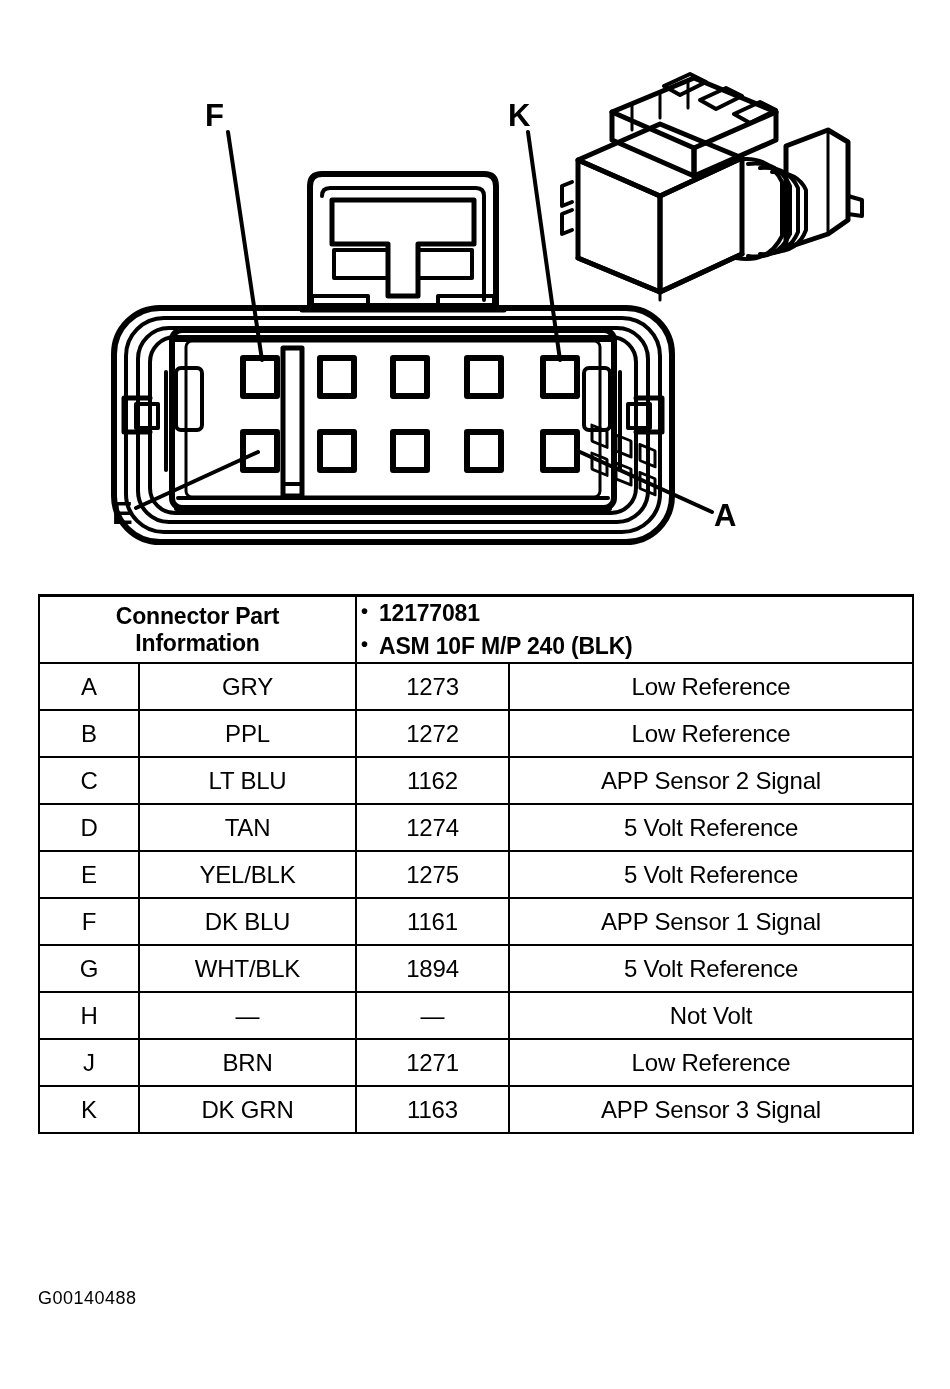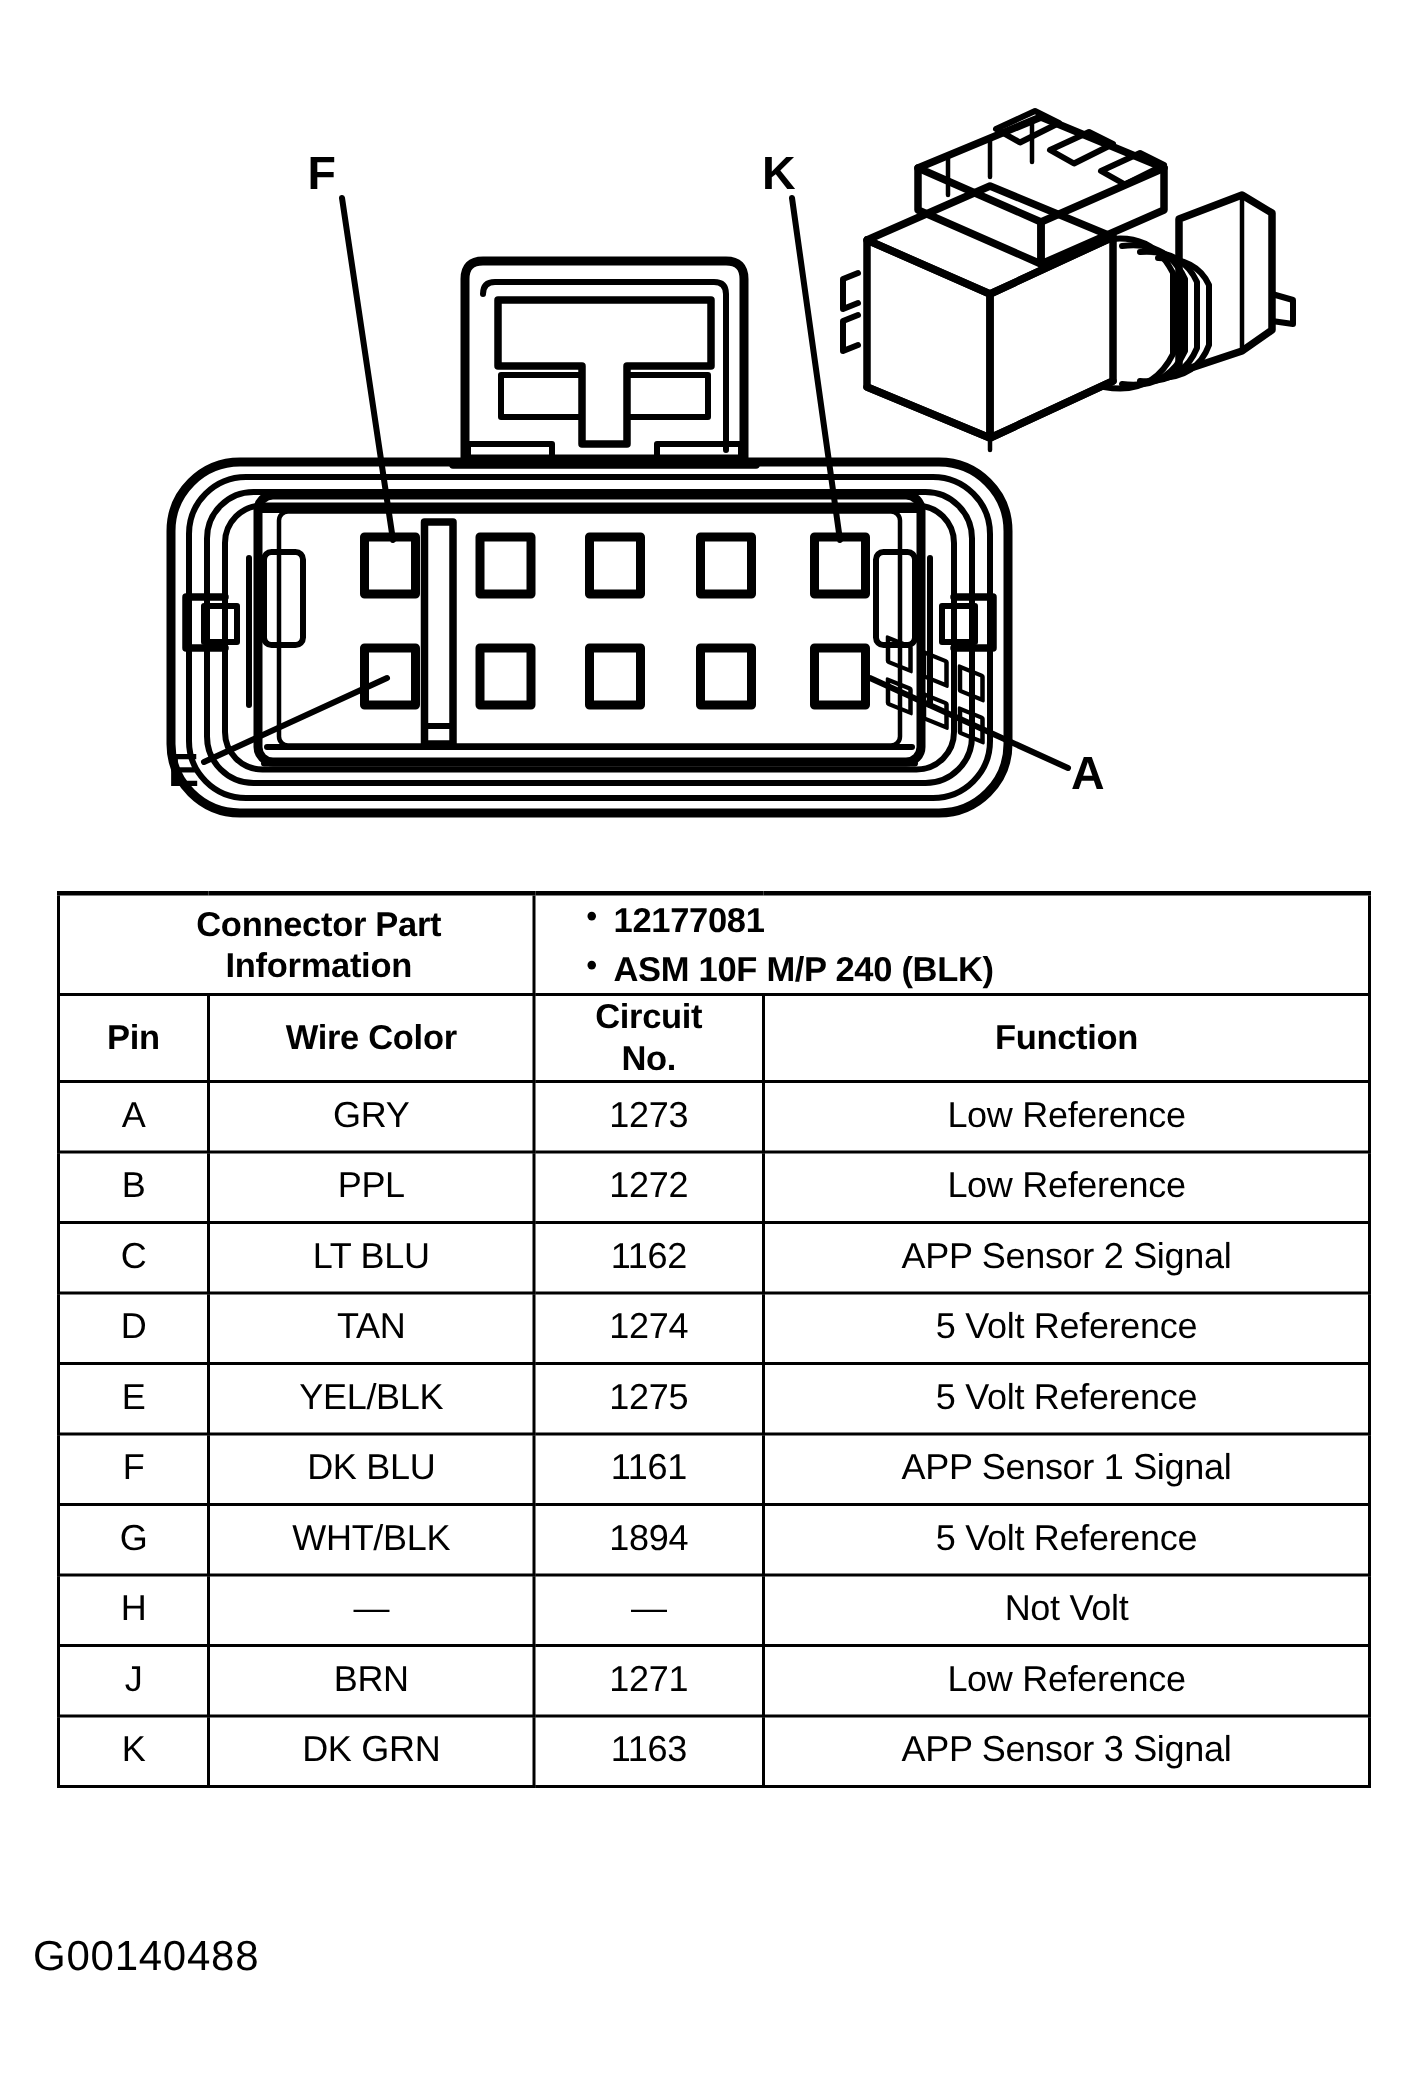--- a/index.html
+++ b/index.html
@@ -55,21 +55,21 @@
     width: 874px;
     border-collapse: collapse;
     table-layout: fixed;
     background: #fff;
   }
   .pinout-table td {
     border: 2px solid #000;
     padding: 0;
     vertical-align: middle;
   }
-  .pinout-table .outer-top td { border-top-width: 3px; padding-left: 30px; }
+  .pinout-table .outer-top td { border-top-width: 3px; }
 
   .cpi-cell {
     text-align: center;
     font-weight: bold;
     font-size: 23px;
     line-height: 1.18;
     padding: 12px 4px 14px 4px;
     letter-spacing: -0.2px;
   }
   .part-cell {
@@ -118,24 +118,24 @@
     font-weight: normal;
     letter-spacing: -0.2px;
   }
   .c-pin      { text-align: center; }
   .c-wire     { text-align: center; }
   .c-circuit  { text-align: center; }
   .c-function { text-align: center; padding-left: 9px; }
 
   .fig-id {
     position: absolute;
-    left: 22px;
+    left: 38px;
     top: 1288px;
     font-family: "Liberation Sans", sans-serif;
-    font-size: 28px;
+    font-size: 18px;
     font-weight: normal;
     letter-spacing: 0.5px;
     color: #000;
   }
 </style>
 </head>
 <body>
 
 <div id="figure-root">
 
@@ -297,29 +297,20 @@
             <span class="bullet">•</span>
             <span>12177081</span>
           </div>
           <div class="part-line">
             <span class="bullet">•</span>
             <span>ASM 10F M/P 240 (BLK)</span>
           </div>
         </td>
       </tr>
 
-      <tr class="head-row">
-        <td class="head-pin">Pin</td>
-        <td class="head-wire">Wire Color</td>
-        <td class="head-circuit">
-          <div>Circuit</div>
-          <div>No.</div>
-        </td>
-        <td class="head-function">Function</td>
-      </tr>
 
       <tr class="data-row">
         <td class="c-pin">A</td>
         <td class="c-wire">GRY</td>
         <td class="c-circuit">1273</td>
         <td class="c-function">Low Reference</td>
       </tr>
       <tr class="data-row">
         <td class="c-pin">B</td>
         <td class="c-wire">PPL</td>

